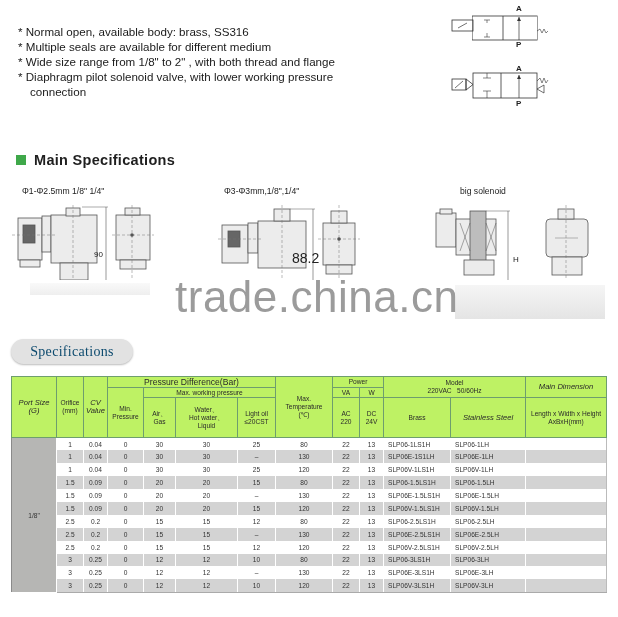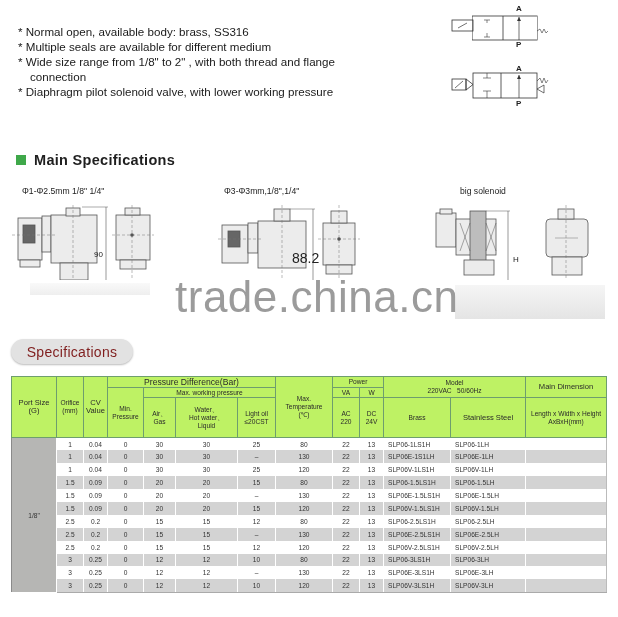--- a/index.html
+++ b/index.html
@@ -20,46 +20,46 @@
   .sec-title span { font-size: 14.5px; font-weight: bold; color: #1f1f1f; letter-spacing: 0.3px; }
 
   .drw-label { position: absolute; font-size: 8.6px; color: #222; }
 
   .drawing { position: absolute; }
 
   .watermark { position: absolute; left: 175px; top: 272px; font-size: 44px; color: #8a8a8a; opacity: 0.85; letter-spacing: 0.5px; font-family: Liberation Sans, sans-serif; }
   .blur-bar { position: absolute; background: linear-gradient(#f3f3f3, #dedede); opacity: 0.8; }
 
   
-  .pill { position: absolute; left: 11px; top: 339px; width: 122px; height: 25px; border-radius: 13px; background: #e2e2e2; box-shadow: 0 1px 2px #bbb; display: flex; align-items: center; justify-content: center; font-size: 14px; color: #7f1d1d; letter-spacing: 0.3px; }
+  .pill { position: absolute; left: 11px; top: 339px; width: 122px; height: 25px; border-radius: 13px; background: #e2e2e2; box-shadow: 0 1px 2px #bbb; display: flex; align-items: center; justify-content: center; font-size: 14px; color: #0c4a6e; letter-spacing: 0.3px; font-family: Liberation Serif, serif; }
 
   
   table.spec { position: absolute; left: 11px; top: 376px; border-collapse: collapse; table-layout: fixed; width: 595px; font-size: 6.6px; }
   table.spec th { background: #bef264; border: 1px solid #6e9e6e; color: #2a2a2a; font-weight: normal; text-align: center; vertical-align: middle; line-height: 8px; padding: 0; }
   table.spec th.big { font-size: 8.6px; }
-  table.spec th.med { font-size: 7.6px; }
+  table.spec th.med { font-size: 7.6px; font-style: italic; }
   table.spec td { height: 12.9px; text-align: center; vertical-align: middle; color: #333; padding: 0; border-left: 1px solid #fff; border-right: 1px solid #fff; white-space: nowrap; }
   table.spec td.port { background: #b6b6b4; border-left: 1px solid #8a8a8a; font-size: 6.6px; color: #333; }
   table.spec tr.even td:not(.port) { background: #d3d3d3; }
   table.spec tr.odd td:not(.port) { background: #ffffff; }
   table.spec td.model { text-align: left; padding-left: 4px; }
   table.spec td.dim { border-right: 1px solid #bbb; }
   table.spec tr.last td { border-bottom: 1px solid #aaa; }
 </style>
 </head>
 <body>
 
 <ul class="features">
   <li>* Normal open, available body: brass, SS316</li>
   <li>* Multiple seals are available for different medium</li>
   <li>* Wide size range from 1/8"  to 2" , with both thread and flange</li>
+  <li>* Diaphragm pilot solenoid valve, with lower working pressure</li>
   <li>
       <span class="cont">connection</span>
     </li>
-  <li>* Diaphragm pilot solenoid valve, with lower working pressure</li>
 </ul>
 
 <svg class="sym" style="left:445px;top:6px" width="110" height="42" viewBox="0 0 110 42">
   <rect x="7" y="14" width="21" height="11" fill="none" stroke="#333" stroke-width="0.8"></rect>
   <line x1="13" y1="22" x2="22" y2="17" stroke="#333" stroke-width="0.7"></line>
   <rect x="28" y="10" width="108" height="24" fill="none" stroke="#333" stroke-width="0.8" transform="scale(0.6,1) translate(18,0)"></rect>
   <line x1="58" y1="10" x2="58" y2="34" stroke="#333" stroke-width="0.8"></line>
   <line x1="42" y1="14" x2="42" y2="17" stroke="#333" stroke-width="0.6"></line>
   <line x1="39" y1="14" x2="45" y2="14" stroke="#333" stroke-width="0.6"></line>
   <line x1="42" y1="27" x2="42" y2="31" stroke="#333" stroke-width="0.6"></line>

